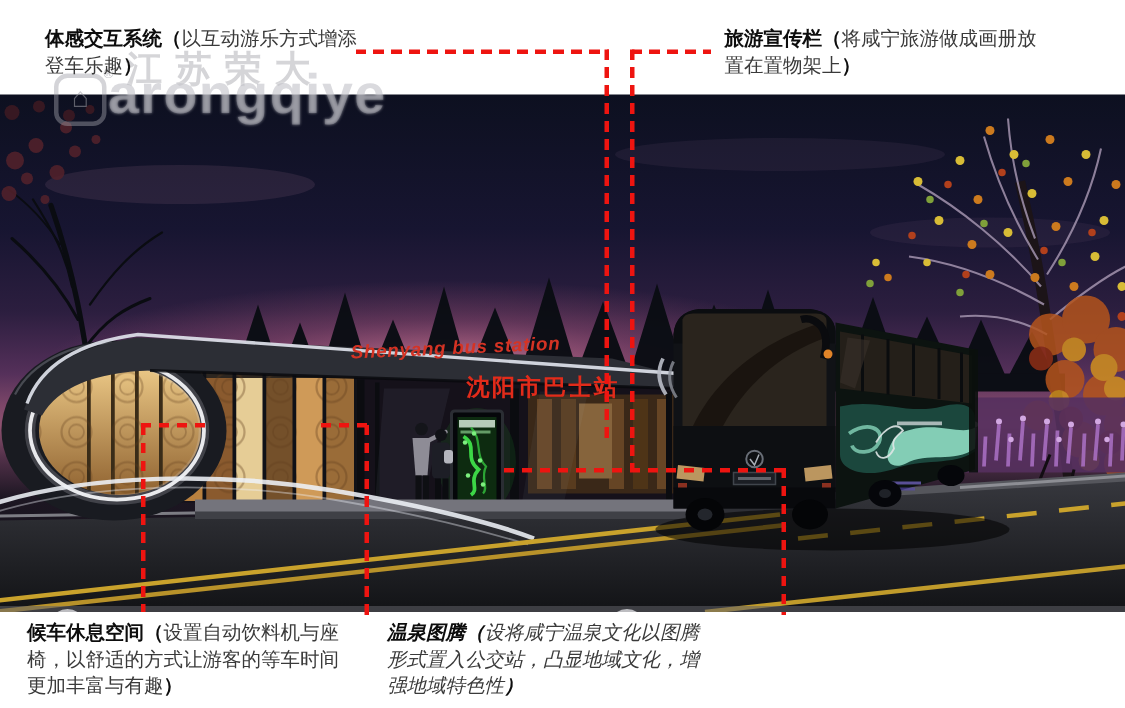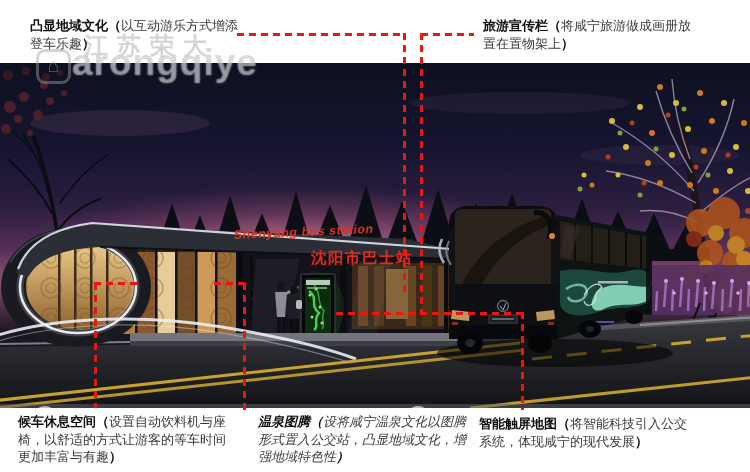--- a/index.html
+++ b/index.html
@@ -47,33 +47,30 @@
 <body>
 
 <div class="board">
 
   <div class="wm wm-company">江苏荣大</div>
   <div class="wm wm-logo">⌂</div>
   <div class="wm wm-reg">®</div>
   <div class="wm wm-brand">arongqiye</div>
 
   <div class="callout c-tl">
-    <b>凸显地域文化</b><b>（</b><span>以互动游乐方式增添登车乐趣</span><b>）</b>
+    <b>体感交互系统</b><b>（</b><span>以互动游乐方式增添登车乐趣</span><b>）</b>
   </div>
   <div class="callout c-tr">
     <b>旅游宣传栏</b><b>（</b><span>将咸宁旅游做成画册放置在置物架上</span><b>）</b>
   </div>
   <div class="callout c-bl">
     <b>候车休息空间</b><b>（</b><span>设置自动饮料机与座椅，以舒适的方式让游客的等车时间更加丰富与有趣</span><b>）</b>
   </div>
   <div class="callout c-bm">
     <b>温泉图腾</b><b>（</b><span>设将咸宁温泉文化以图腾形式置入公交站，凸显地域文化，增强地域特色性</span><b>）</b>
-  </div>
-  <div class="callout c-br">
-    <b>智能触屏地图</b><b>（</b><span>将智能科技引入公交系统，体现咸宁的现代发展</span><b>）</b>
   </div>
 
   <div class="dash-h" style="left:237px;top:33px;width:169px;"></div>
   <div class="dash-v" style="left:403px;top:33px;height:259px;"></div>
   <div class="dash-h" style="left:421px;top:33px;width:53px;"></div>
   <div class="dash-v" style="left:420px;top:33px;height:280px;"></div>
   <div class="dash-h" style="left:94px;top:282px;width:44px;"></div>
   <div class="dash-v" style="left:94px;top:283px;height:125px;"></div>
   <div class="dash-h" style="left:214px;top:282px;width:32px;"></div>
   <div class="dash-v" style="left:243px;top:283px;height:129px;"></div>

